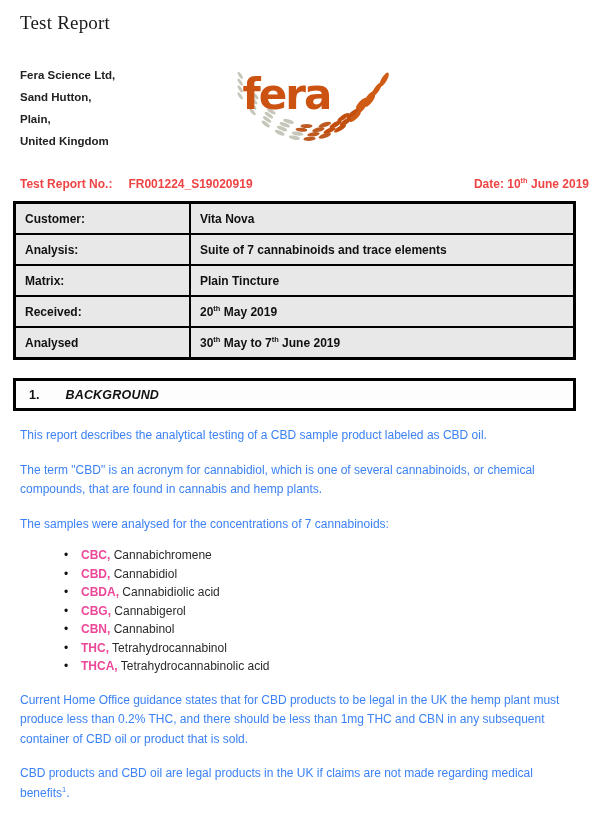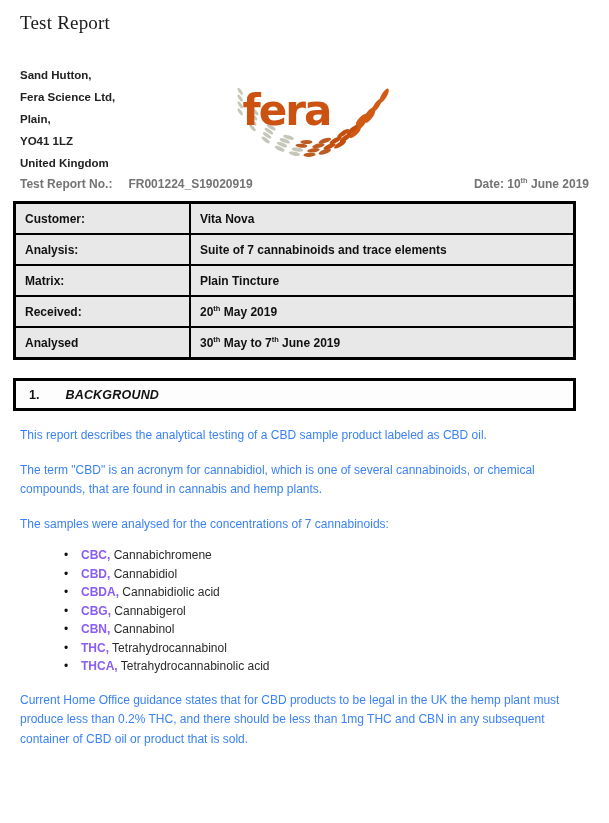--- a/index.html
+++ b/index.html
@@ -9,24 +9,24 @@
     font-family:"Liberation Sans", sans-serif; color:#2b2b2b; position:relative;
   }
   .title {
     font-family:"Liberation Serif", serif; font-weight:normal;
     font-size:19px; color:#1a1a1a; text-align:left; margin:4px 0 0 0;
     letter-spacing:0.2px;
   }
   .header-row { display:flex; align-items:flex-start; margin-top:30px; height:100px; }
   .address { width:212px; font-weight:bold; font-size:11.5px; line-height:22px; color:#222; padding-top:0; }
   .addr-line { white-space:nowrap; }
-  .logo-wrap { margin-top:16px; }
+  .logo-wrap { margin-top:0; }
   .meta-row {
     display:flex; justify-content:space-between; align-items:center;
-    font-weight:bold; font-size:12px; color:#737373; margin-top:13px;gap:40px;
+    font-weight:bold; font-size:12px; color:#ef4444; margin-top:13px;gap:40px;
   }
   .meta-value { margin-left:16px; }
   sup { font-size:0.62em; line-height:0; vertical-align:super; }
   .info-table {
     border-collapse:collapse; margin:10px 0 16px -7px; width:563px;
     table-layout:fixed; border:3px solid #000;
   }
   .info-table td {
     border:2px solid #000; background:#e8e8e8; font-weight:bold;
     font-size:12px; color:#111; height:29px; padding:0 8px 0 9px;
@@ -37,35 +37,34 @@
     width:563px; margin:18px 0 0 -7px; border:3px solid #000; background:#fdfdfd;
     height:33px; box-sizing:border-box; display:flex; align-items:center;
     font-weight:bold; font-size:12.5px; color:#111;
   }
   .sec-num { margin-left:13px; }
   .sec-title { margin-left:26px; letter-spacing:0.2px;font-style:italic; }
   .para { font-size:12px; line-height:19.5px; margin:15px 0 0 0; color:#3b82f6; max-width:562px; }
   .cannabinoid-list { list-style:none; margin:12px 0 0 0; padding:0 0 0 44px; }
   .cannabinoid-list li { font-size:12px; line-height:18.5px; position:relative; padding-left:17px; color:#2b2b2b; }
   .cannabinoid-list li .bullet { position:absolute; left:0; top:0; color:#111; }
-  .cannabinoid-list li b, .para b { color:#8b5cf6; }
+  .cannabinoid-list li b, .para b { color:#ec4899; }
 </style>
 </head>
 <body>
 
 <div class="page">
 
   <h1 class="title">Test Report</h1>
 
   <div class="header-row">
     <div class="address" id="address">
+        <div class="addr-line">Fera Science Ltd,</div>
         <div class="addr-line">Sand Hutton,</div>
-        <div class="addr-line">Fera Science Ltd,</div>
         <div class="addr-line">Plain,</div>
-        <div class="addr-line">YO41 1LZ</div>
         <div class="addr-line">United Kingdom</div>
       </div>
     <div class="logo-wrap">
       <svg width="165" height="84" viewBox="0 0 160 84">
         <g id="logo-seeds">
             <ellipse cx="5.7" cy="31.8" rx="4.1" ry="1.5" transform="rotate(56.4 5.7 31.8)" fill="#c6c7ba"></ellipse>
             <ellipse cx="17.9" cy="47.6" rx="4.5" ry="1.6" transform="rotate(47.9 17.9 47.6)" fill="#c6c7ba"></ellipse>
             <ellipse cx="31.2" cy="60.0" rx="4.9" ry="1.8" transform="rotate(37.7 31.2 60.0)" fill="#c6c7ba"></ellipse>
             <ellipse cx="45.2" cy="68.8" rx="5.3" ry="1.9" transform="rotate(25.5 45.2 68.8)" fill="#c6c7ba"></ellipse>
             <ellipse cx="59.9" cy="73.7" rx="5.7" ry="2.0" transform="rotate(11.4 59.9 73.7)" fill="#c6c7ba"></ellipse>
@@ -153,14 +152,15 @@
       <li><span class="bullet">•</span><b>CBC,</b><span> Cannabichromene</span></li>
       <li><span class="bullet">•</span><b>CBD,</b><span> Cannabidiol</span></li>
       <li><span class="bullet">•</span><b>CBDA,</b><span> Cannabidiolic acid</span></li>
       <li><span class="bullet">•</span><b>CBG,</b><span> Cannabigerol</span></li>
       <li><span class="bullet">•</span><b>CBN,</b><span> Cannabinol</span></li>
       <li><span class="bullet">•</span><b>THC,</b><span> Tetrahydrocannabinol</span></li>
       <li><span class="bullet">•</span><b>THCA,</b><span> Tetrahydrocannabinolic acid</span></li>
     </ul>
 
   <p class="para">Current Home Office guidance states that for CBD products to be legal in the UK the hemp plant must produce less than 0.2% THC, and there should be less than 1mg THC and CBN in any subsequent container of CBD oil or product that is sold.</p>
+  <p class="para"><span>CBD products and CBD oil are legal products in the UK if claims are not made regarding medical benefits</span><sup>1</sup><span>.</span></p>
 
 </div>
 
 </body></html>

